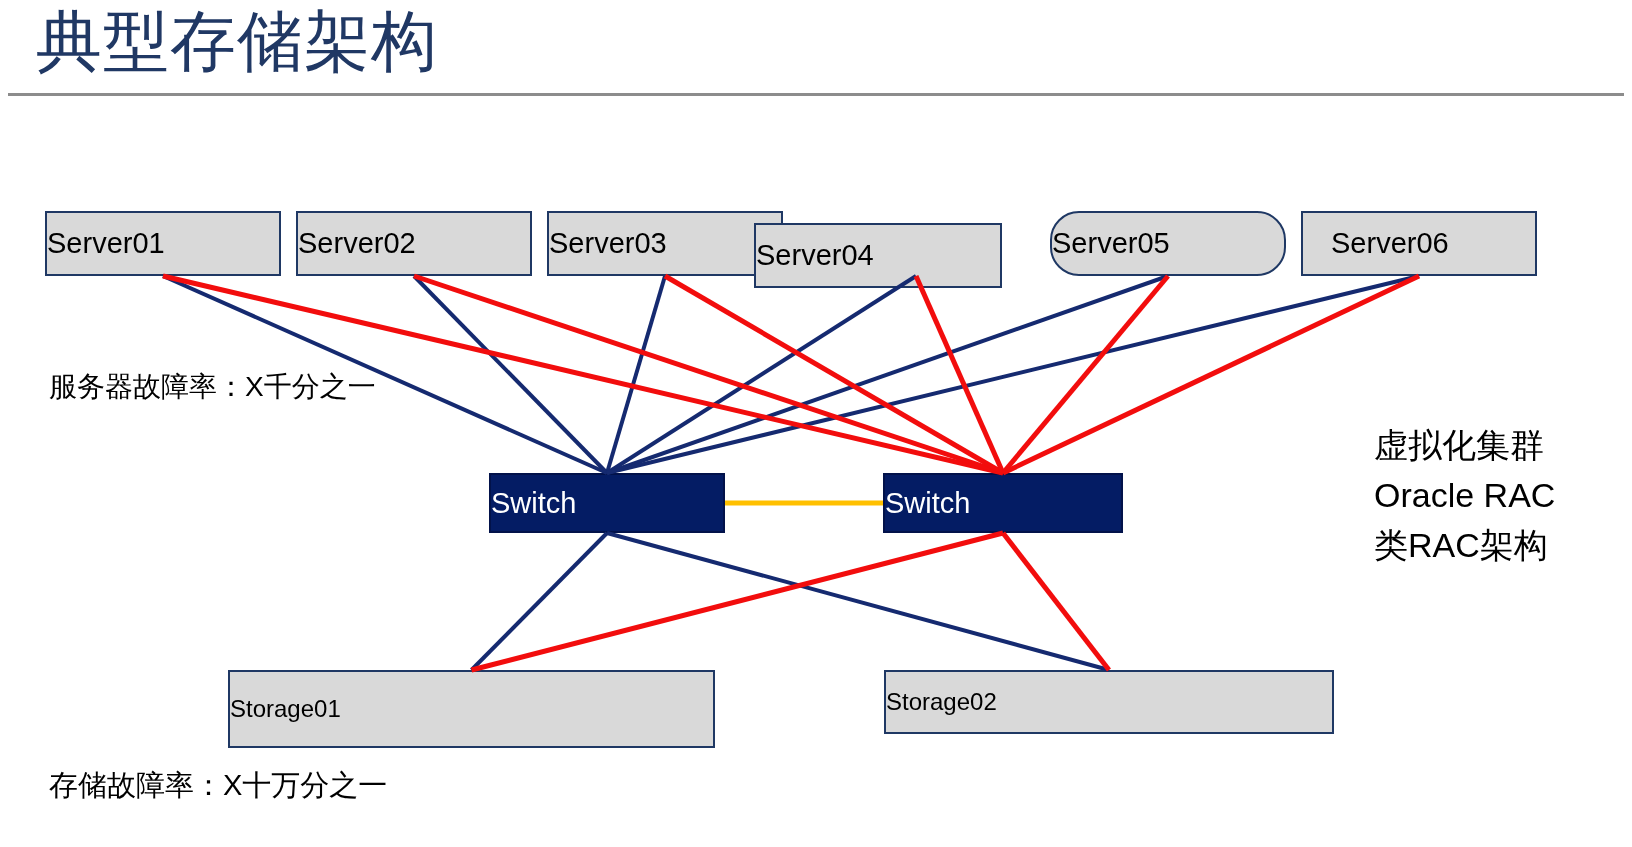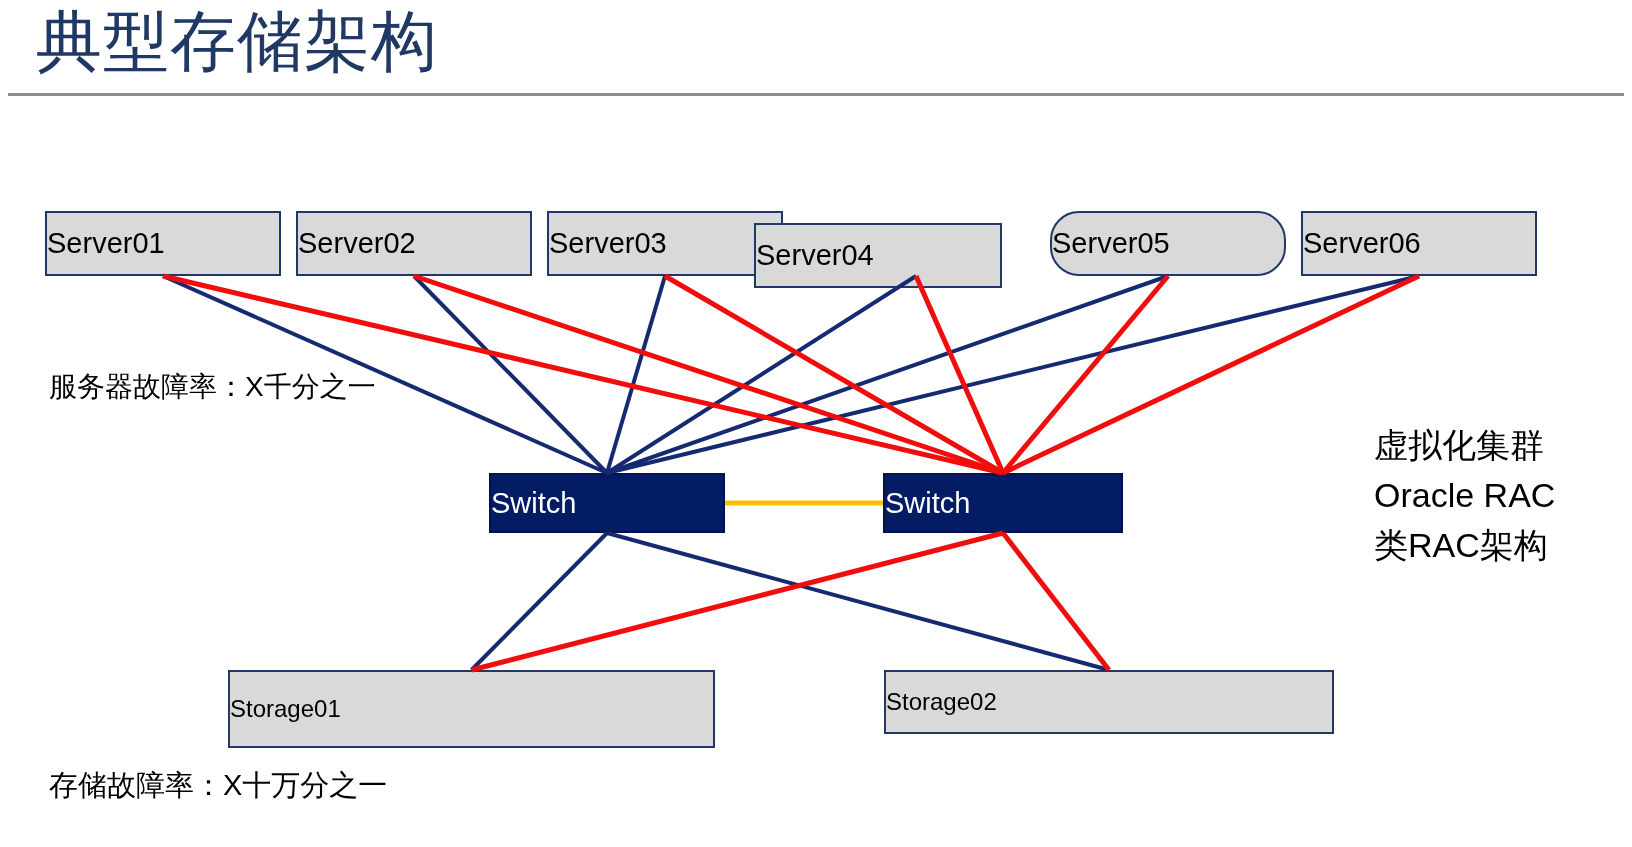--- a/index.html
+++ b/index.html
@@ -78,21 +78,21 @@
       </div>
       <div class="node gray-box server-box" style="left: 547px; top: 211px; width: 236px; height: 65px;">
         <span>Server03</span>
       </div>
       <div class="node gray-box server-box" style="left: 754px; top: 211px; width: 248px; height: 65px; margin-top: 12px;">
         <span>Server04</span>
       </div>
       <div class="node gray-box server-box" style="left: 1050px; top: 211px; width: 236px; height: 65px; border-radius: 29px;">
         <span>Server05</span>
       </div>
-      <div class="node gray-box server-box" style="left: 1301px; top: 211px; width: 236px; height: 65px;">
+      <div class="node gray-box server-box" style="left: 1301px; top: 211px; width: 236px; height: 65px; padding-left: 28px;">
         <span>Server06</span>
       </div>
       <div class="node switch-box" style="left: 489px; top: 473px; width: 236px; height: 60px;">
         <span>Switch</span>
       </div>
       <div class="node switch-box" style="left: 883px; top: 473px; width: 240px; height: 60px;">
         <span>Switch</span>
       </div>
       <div class="node gray-box storage-box" style="left: 228px; top: 670px; width: 487px; height: 78px;">
         <span>Storage01</span>

